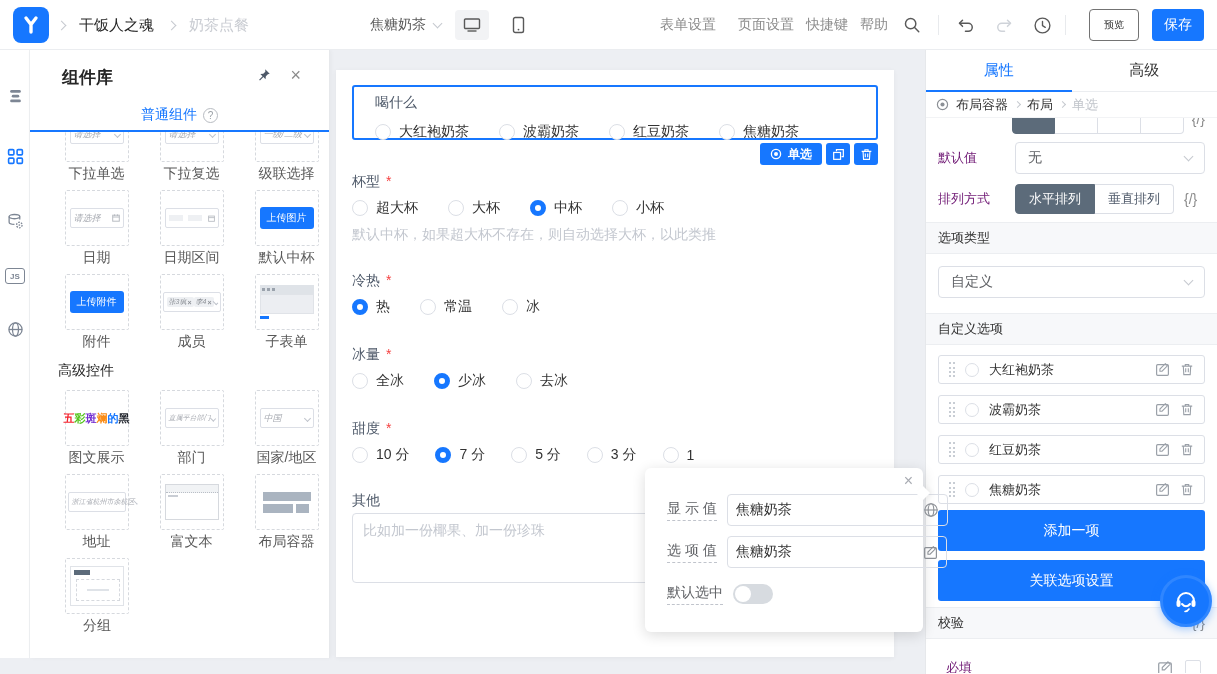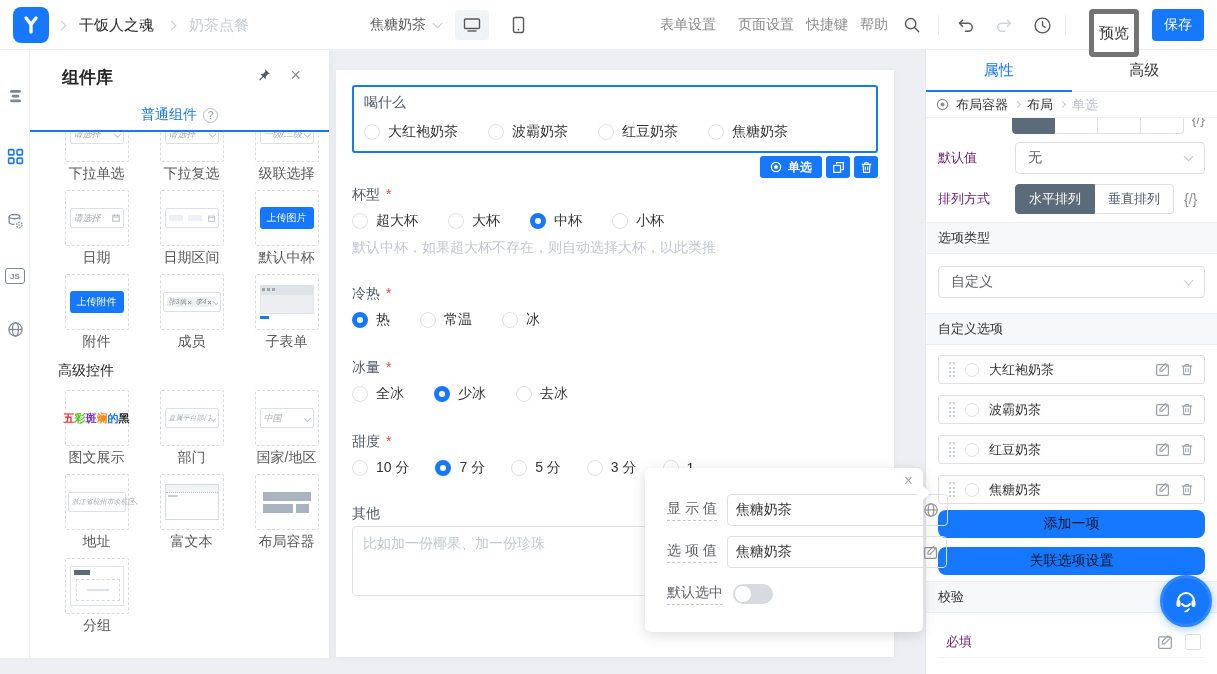--- a/index.html
+++ b/index.html
@@ -18,21 +18,21 @@
 .chev.d{transform:rotate(135deg);margin-top:-3px}
 .crumb1{font-size:15px;color:#262626}
 .crumb2{font-size:15px;color:#c9ccd2}
 .lang{font-size:14px;color:#595959;display:flex;align-items:center;gap:8px}
 .devbtn{width:34px;height:30px;border-radius:4px;display:flex;align-items:center;justify-content:center;color:#595959}
 .devbtn.on{background:#f2f3f5}
 .menu-item{font-size:14px;color:#8c8c8c;cursor:pointer}
 .tsep{position:absolute;top:15px;width:1px;height:20px;background:#e8eaed}
 .tico{color:#595959}
 .tico.dis{color:#cfd3d9}
-.btn-ghost{position:absolute;top:9px;width:50px;height:48px;border:5px solid #737373;border-radius:4px;background:#fff;font-size:15px;color:#333;display:flex;align-items:center;justify-content:center}
+.btn-ghost{position:absolute;top:9px;width:50px;height:32px;border:1px solid #737373;border-radius:4px;background:#fff;font-size:10px;color:#333;display:flex;align-items:center;justify-content:center}
 .btn-primary{position:absolute;top:9px;width:52px;height:32px;border-radius:4px;background:#1677ff;font-size:14px;color:#fff;display:flex;align-items:center;justify-content:center}
 
 
 #rail{position:absolute;left:0;top:50px;width:30px;height:608px;background:#fff;border-right:1px solid #eef0f2;z-index:20}
 #rail .ric{position:absolute;left:4px;width:22px;height:22px;color:#7d8694;display:flex;align-items:center;justify-content:center}
 #rail .ric.on{color:#1677ff}
 .jsbox{width:20px;height:16px;border:1.4px solid #7d8694;border-radius:3px;font-size:8px;font-weight:bold;color:#7d8694;display:flex;align-items:center;justify-content:center}
 
 
 #library{position:absolute;left:30px;top:50px;width:300px;height:608px;background:#fff;border-right:1px solid #e6e8eb;box-shadow:1px 0 4px rgba(0,0,0,.04);z-index:20;overflow:hidden}
@@ -70,21 +70,21 @@
 .layoutthumb .b2{width:30px;height:9px;background:#aab4c0}
 .layoutthumb .b3{width:13px;height:9px;background:#aab4c0}
 .grpthumb{width:54px;height:40px;border:1px solid #e0e3e8;position:relative;background:#fff}
 .grpthumb .chipd{position:absolute;left:3px;top:3px;width:16px;height:5px;background:#5c6b7a}
 .grpthumb .inner{position:absolute;left:5px;top:12px;width:44px;height:22px;border:1px dashed #d6d9de;display:flex;align-items:center;justify-content:center}
 .grpthumb .dash{width:22px;height:2px;background:#dfe3e8}
 
 
 #canvasArea{position:absolute;left:330px;top:50px;width:595px;height:624px;background:#edeff3;z-index:10}
 #card{position:absolute;left:6px;top:20px;width:558px;height:587px;background:#fff;box-shadow:0 1px 5px rgba(0,0,0,.05);padding:15px 16px 0}
-.selblock{border:2px solid #1677ff;border-radius:3px;height:68px;padding:7px 10px}
+.selblock{border:2px solid #1677ff;border-radius:3px;height:55px;padding:7px 21px}
 .selblock .qlabel{font-size:14px;color:#4e5969}
 .opts{display:flex;align-items:center;gap:30px;height:16px}
 .selblock .opts{margin-top:12px}
 .opt{display:flex;align-items:center;gap:8px;white-space:nowrap}
 .radio{width:16px;height:16px;border:1px solid #dcdfe6;border-radius:50%;background:#fff;flex:none}
 .radio.on{border:5px solid #1677ff}
 .olabel{font-size:14px;color:#333}
 .selbar{margin-top:3px;display:flex;justify-content:flex-end;gap:4px;height:22px}
 .selbadge{background:#1677ff;border-radius:3px;color:#fff;font-size:12px;display:flex;align-items:center;gap:6px;padding:0 10px;font-weight:bold}
 .selbtn{width:24px;height:22px;background:#1677ff;border-radius:3px;display:flex;align-items:center;justify-content:center;color:#fff;padding:0}
@@ -118,21 +118,21 @@
 .codetok{font-size:14px;color:#8c8c8c}
 .irow{display:flex;align-items:center}
 .ilabel{font-size:13px;color:#701a75;flex:none}
 .sel{height:32px;border:1px solid #dcdfe6;border-radius:4px;background:#fff;display:flex;align-items:center;justify-content:space-between;padding:0 12px;font-size:14px;color:#606266;flex:1}
 .band{margin:0 -12px;height:32px;background:#f7f8fa;border-top:1px solid #eceef1;border-bottom:1px solid #eceef1;display:flex;align-items:center;justify-content:space-between;padding:0 12px;font-size:13px;color:#333}
 .optrow{height:29px;border:1px solid #dcdfe6;border-radius:3px;background:#fff;display:flex;align-items:center;padding:0 10px;gap:10px}
 .handle{width:6px;height:15px;border-left:2px dotted #c8cdd4;border-right:2px dotted #c8cdd4;flex:none}
 .mradio{width:14px;height:14px;border:1px solid #dcdfe6;border-radius:50%;flex:none}
 .optrow .otext{font-size:13px;color:#333;flex:1}
 .rowicons{display:flex;gap:10px;align-items:center;color:#9aa0a8}
-.bluebtn{width:100%;height:28px;background:#1677ff;border-radius:8px;color:#0f172a;font-size:14px;display:flex;align-items:center;justify-content:center}
+.bluebtn{width:100%;height:41px;background:#1677ff;border-radius:3px;color:#ffffff;font-size:14px;display:flex;align-items:center;justify-content:center}
 .vrow{height:32px;display:flex;align-items:center;justify-content:space-between;border-bottom:1px solid #f2f3f5;padding:0 4px 0 8px}
 .checkbox{width:16px;height:16px;border:1px solid #dcdfe6;border-radius:2px;background:#fff}
 
 
 #popup{position:absolute;left:645px;top:468px;width:278px;height:164px;background:#fff;border-radius:6px;box-shadow:0 3px 14px rgba(0,0,0,.14);z-index:50}
 #popup .arrow{position:absolute;right:-5px;top:20px;width:10px;height:10px;background:#fff;transform:rotate(45deg);box-shadow:2px -2px 5px rgba(0,0,0,.05)}
 #popup .pcls{position:absolute;right:10px;top:4px;font-size:16px;color:#a8abb2}
 .prow{display:flex;align-items:center;gap:10px;padding:3px 22px;height:32px;margin-top:10px}
 .prow:first-of-type{margin-top:26px}
 .plabel{font-size:14px;color:#606266;border-bottom:1px dashed #c0c4cc;padding-bottom:2px;white-space:nowrap}

